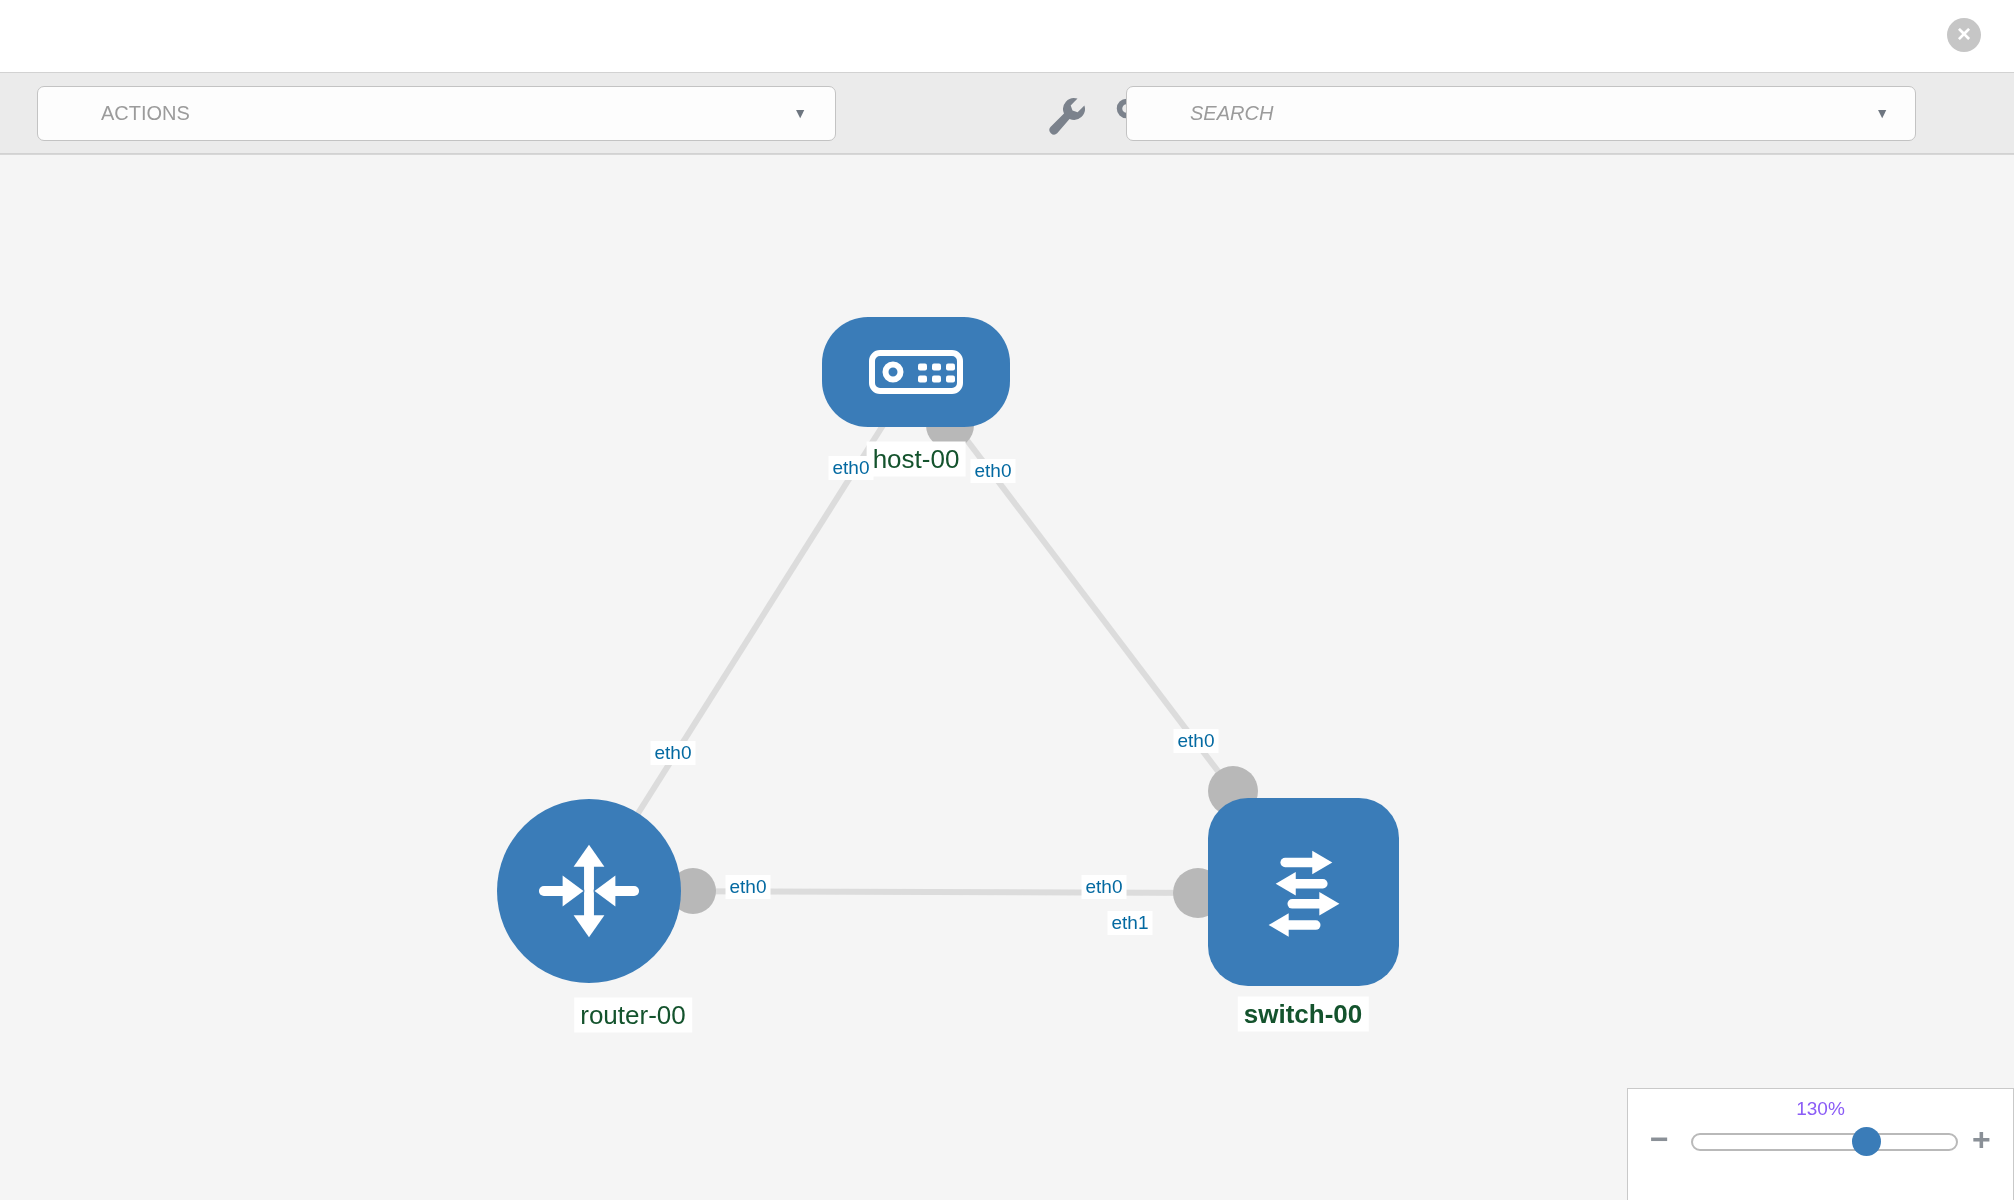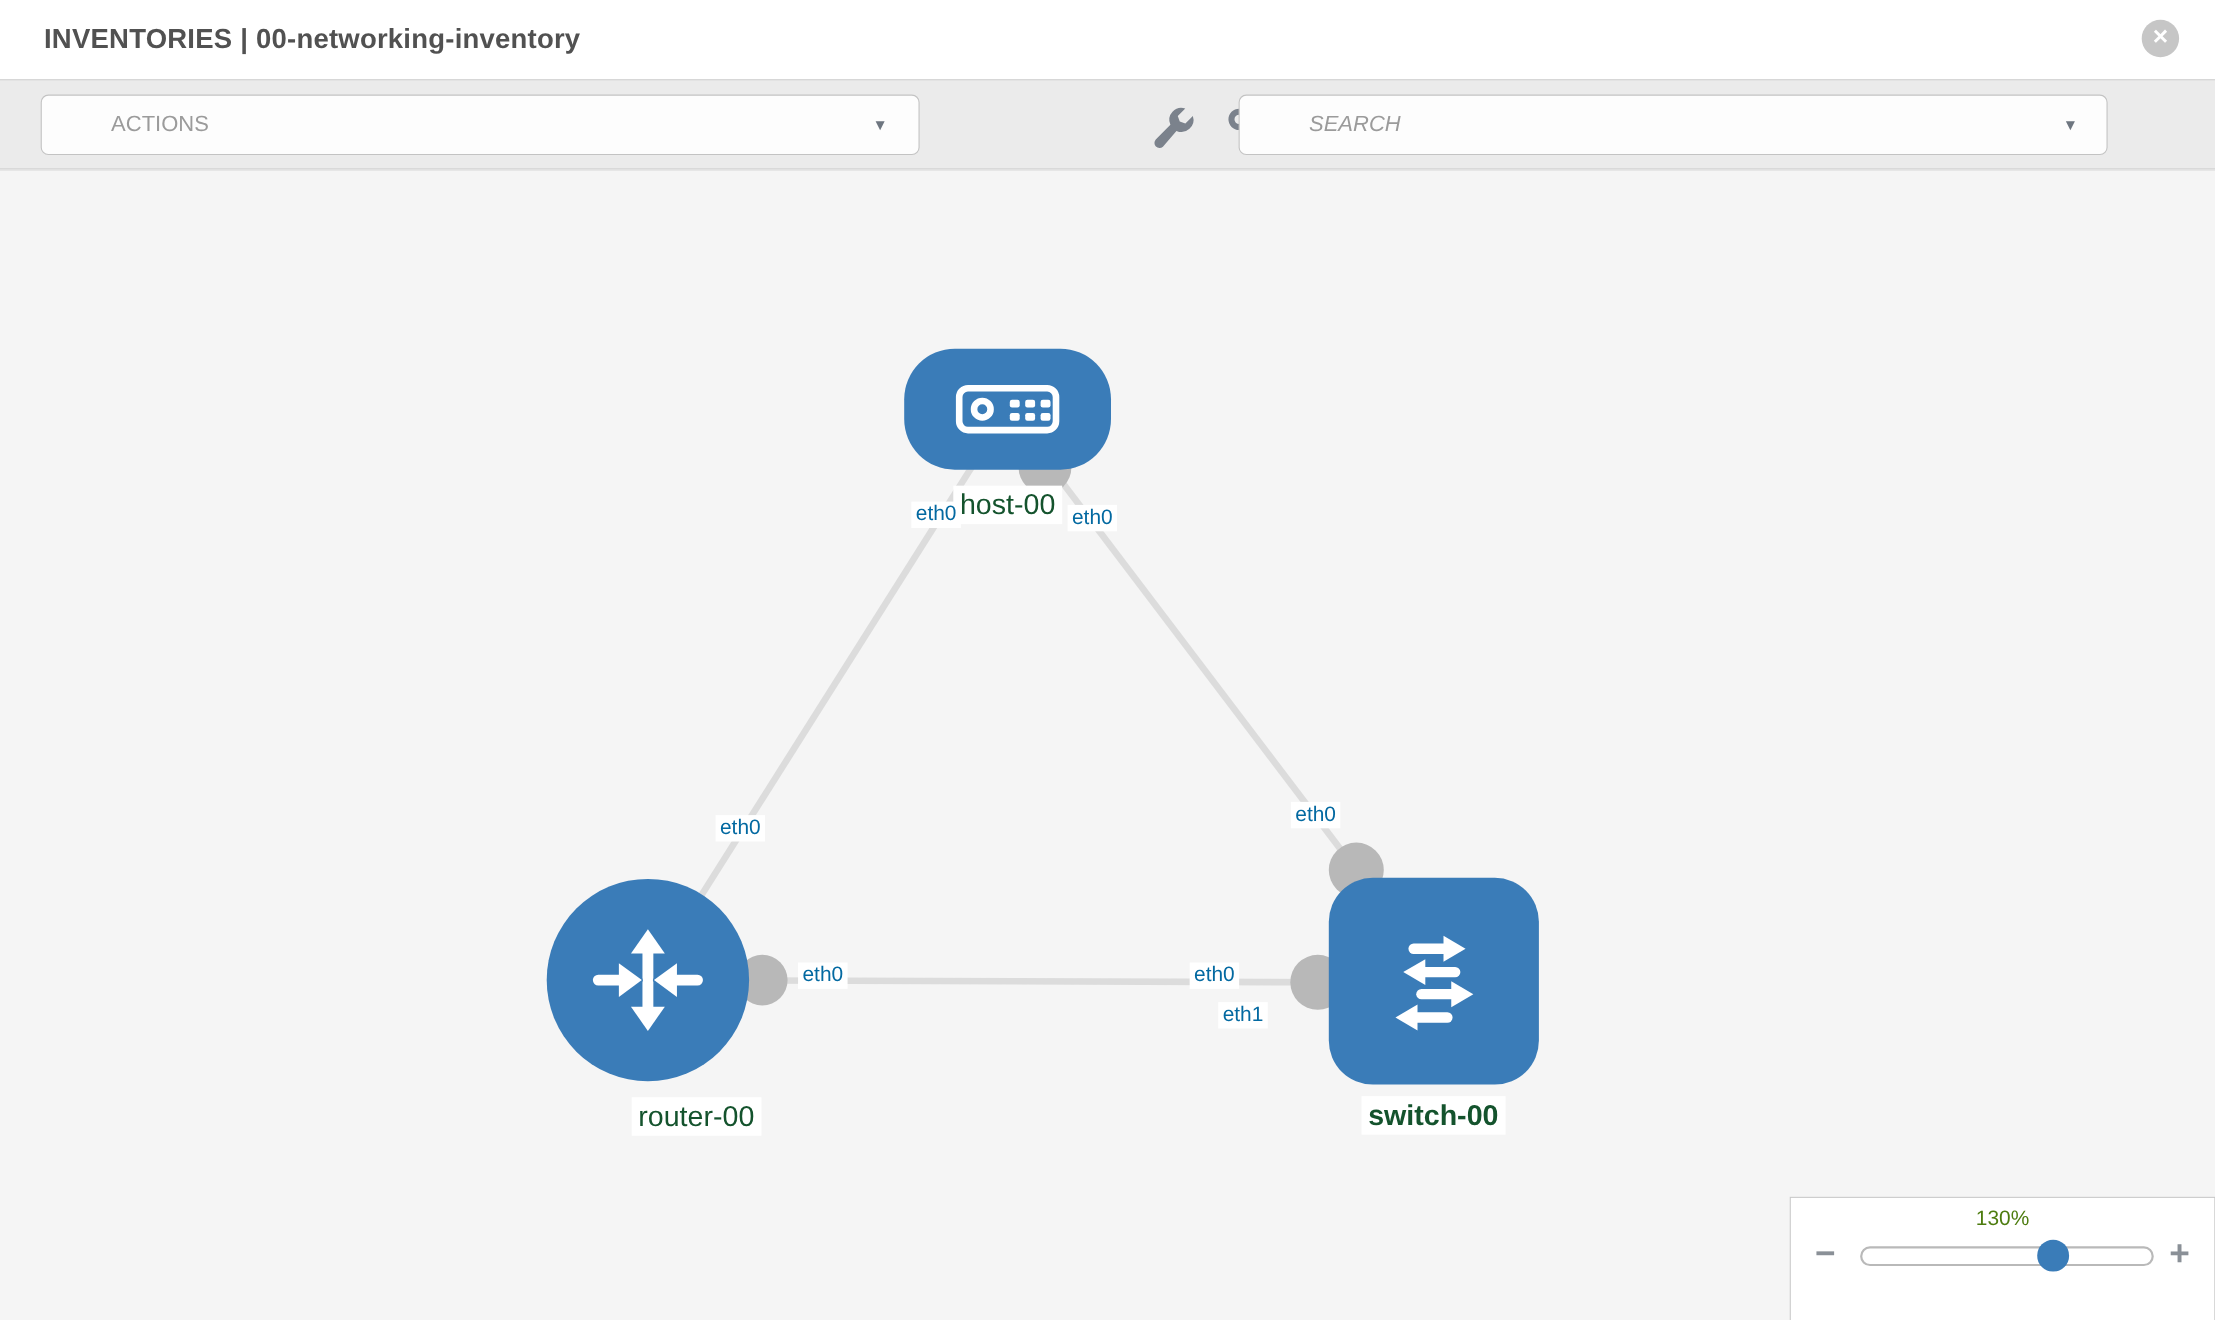--- a/index.html
+++ b/index.html
@@ -78,42 +78,41 @@
   .iface-label.under { z-index: 3; }
   .iface-label.over  { z-index: 4; }
 
   
   .zoom-panel {
     position: absolute; left: 1627px; top: 1087px; width: 387px; height: 113px;
     background: #ffffff; border: 1px solid #c9c9c9; z-index: 5;
   }
   .zoom-percent {
     position: absolute; left: 0; top: 9px; width: 100%;
-    text-align: center; font-size: 19px; color: #4d7c0f;
+    text-align: center; font-size: 19px; color: #8b5cf6;
   }
   .zoom-minus, .zoom-plus {
     position: absolute; top: 30px; font-size: 32px; font-weight: bold; color: #8a9097;
     cursor: pointer; line-height: 40px;
   }
   .zoom-minus { left: 22px; }
   .zoom-plus  { left: 344px; }
   .zoom-track {
     position: absolute; left: 63px; top: 44px; width: 267px; height: 18px;
     background: #ffffff; border: 2px solid #b9b9b9; border-radius: 10px; cursor: pointer;
   }
   .zoom-thumb {
     position: absolute; left: 159px; top: -8px; width: 29px; height: 29px;
     border-radius: 50%; background: #3a7cb8; cursor: grab;
   }
 </style>
 </head>
 <body>
 
 <header class="titlebar">
-  <h1>INVENTORIES | 00-networking-inventory</h1>
   <div class="close-btn">
     <span>×</span>
   </div>
 </header>
 
 <div class="toolbar">
 
   <div class="dropdown dd-actions">
     <span class="dd-label">ACTIONS</span>
     <span class="caret">▼</span>

